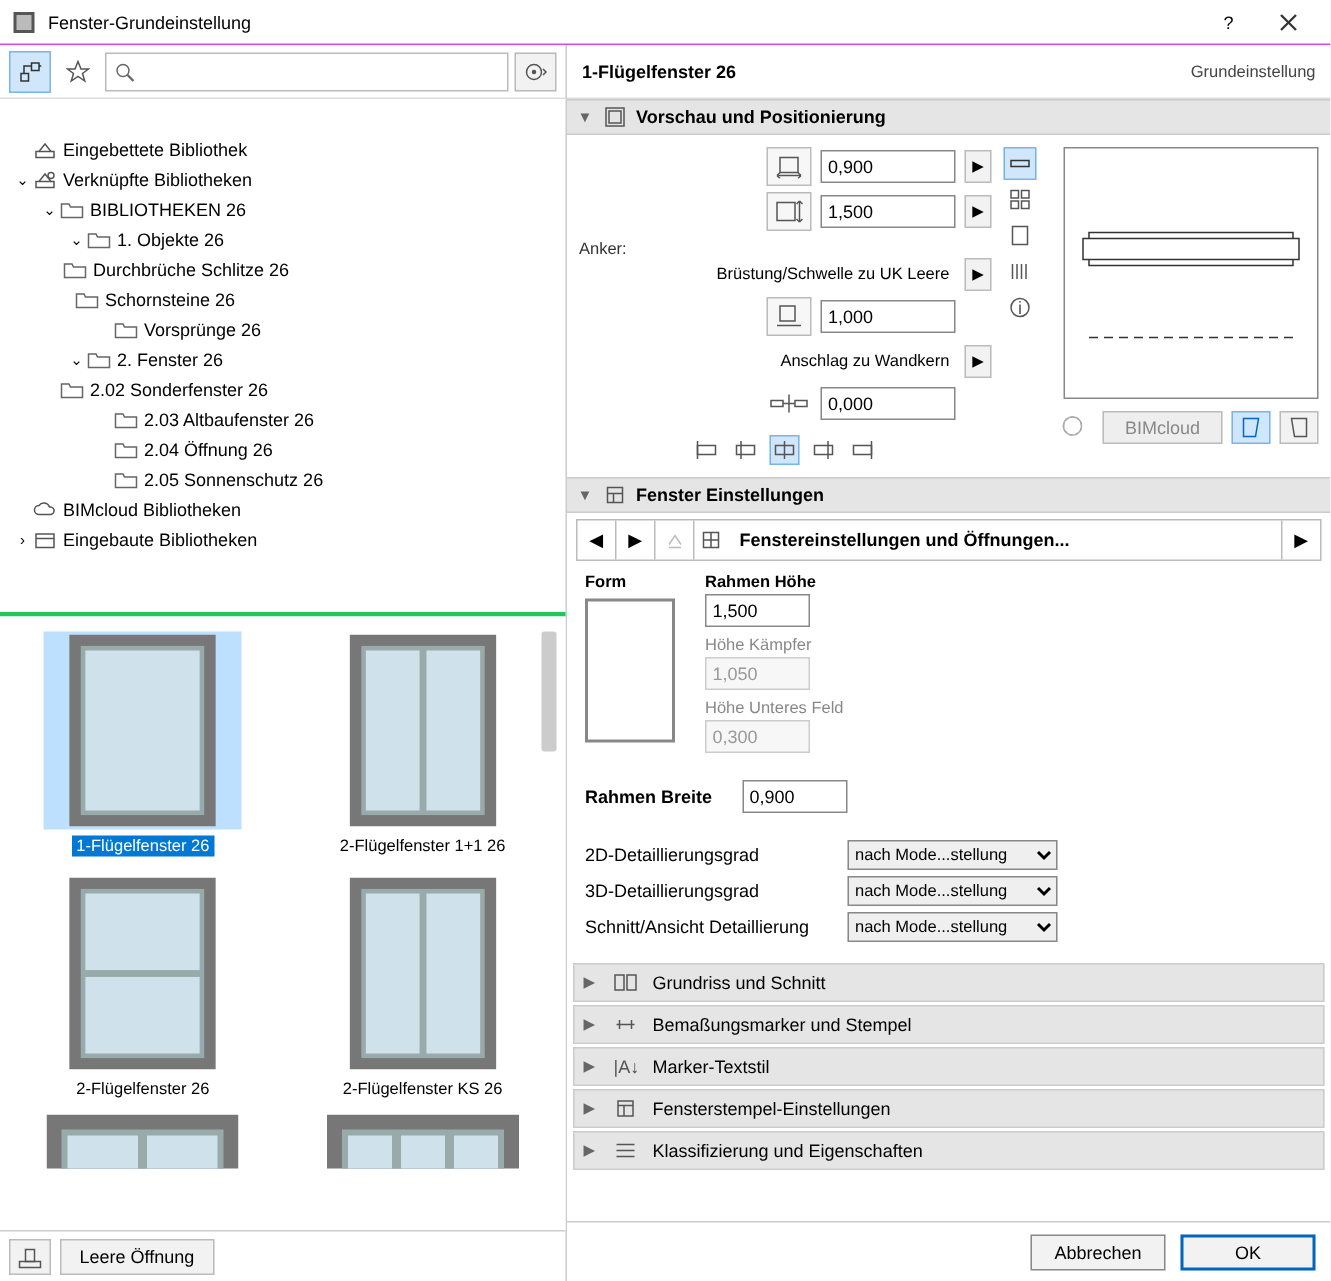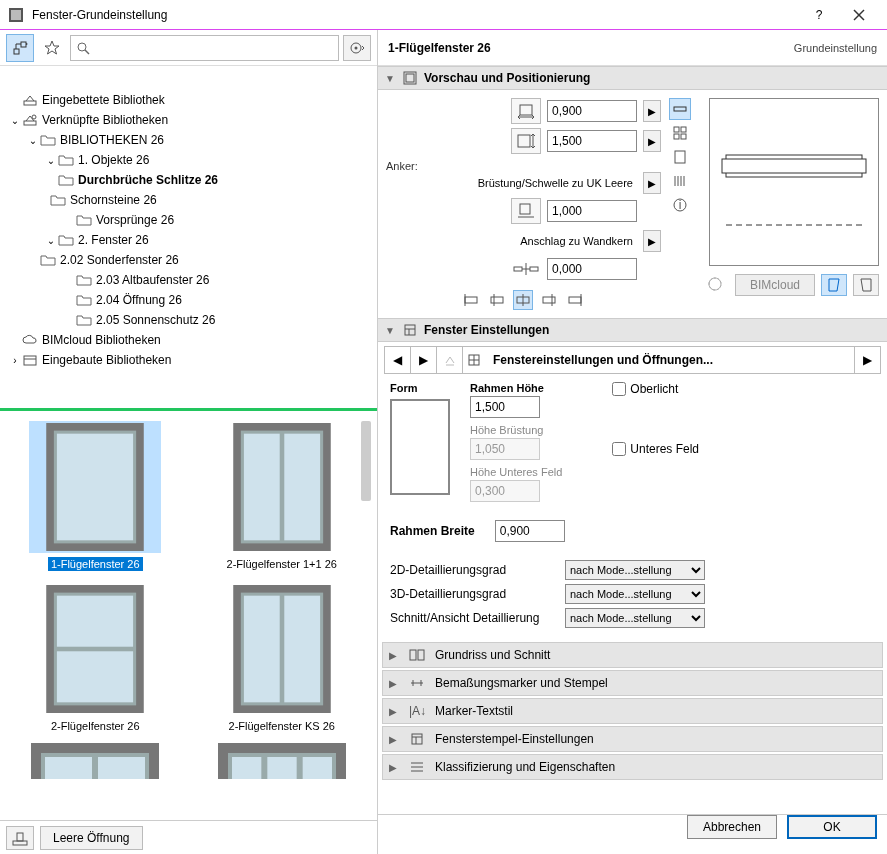--- a/index.html
+++ b/index.html
@@ -102,21 +102,21 @@
 .detail-rows{ margin-top:18px;}
 .detail-row{ display:flex; align-items:center; gap:10px; margin-bottom:4px;}
 .detail-row label{ width:165px; font-size:12px;}
 .detail-row select{ width:140px; height:20px; border:1px solid #888; font-size:11px;}
 
 .collapsed-section { height:26px; background:#e5e5e5; border:1px solid #ccc; display:flex; align-items:center; padding:0 6px; gap:8px; cursor:pointer; margin-top:2px;}
 .collapsed-section .cs-caret{ font-size:10px; color:#666; width:10px;}
 .collapsed-section .cs-icon{ width:20px; display:flex; align-items:center; justify-content:center;}
 .collapsed-section .cs-label{ font-weight:normal; font-size:12px;}
 
-.right-footer { height:40px; border-top:1px solid #ccc; display:flex; align-items:flex-start; justify-content:flex-end; padding:0 10px; gap:10px;}
+.right-footer { height:40px; border-top:1px solid #ccc; display:flex; align-items:center; justify-content:flex-end; padding:0 10px; gap:10px;}
 .dlg-btn { height:24px; width:90px; border:1px solid #888; background:#f2f2f2; cursor:pointer;}
 .dlg-btn.primary{ border:2px solid #0066bb; }
 
 
 .win-svg rect.frame{ fill:#777; }
 .win-svg rect.inner{ fill:#9aa; }
 .win-svg rect.glass{ fill:#cfe2ec; }
 </style>
 </head>
 <body>
@@ -206,21 +206,21 @@
         </div>
         <div class="tree-row" style="padding-left: 44px;">
           <span class="caret">⌄</span>
           <span class="tree-icon">
             <svg width="16" height="14">
               <path d="M1 3 L6 3 L7 5 L15 5 L15 12 L1 12 Z" fill="none" stroke="#666"></path>
             </svg>
           </span>
           <span>1. Objekte 26</span>
         </div>
-        <div class="tree-row" style="padding-left: 44px; font-weight: bold;">
+        <div class="tree-row" style="padding-left: 28px;">
           <span class="caret"></span>
           <span class="tree-icon">
             <svg width="16" height="14">
               <path d="M1 3 L6 3 L7 5 L15 5 L15 12 L1 12 Z" fill="none" stroke="#666"></path>
             </svg>
           </span>
           <span>Durchbrüche Schlitze 26</span>
         </div>
         <div class="tree-row" style="padding-left: 36px;">
           <span class="caret"></span>
@@ -599,35 +599,24 @@
 
       <div class="form-body">
         <div class="form-row-top">
           <div class="form-col">
             <label>Form</label>
             <div class="shape-box"></div>
           </div>
           <div class="form-col">
             <label>Rahmen Höhe</label>
             <input class="num-input" style="width: 70px;" value="1,500">
-            <span class="sublabel">Höhe Brüstung</span>
+            <span class="sublabel">Höhe Kämpfer</span>
             <input class="num-input" style="width: 70px;" disabled="" value="1,050">
             <span class="sublabel">Höhe Unteres Feld</span>
             <input class="num-input" style="width: 70px;" disabled="" value="0,300">
-          </div>
-          <div class="form-col" style="margin-left:30px">
-            <div class="chk-row">
-                <input type="checkbox" style="">
-                <span>Oberlicht</span>
-              </div>
-            <div style="height:26px"></div>
-            <div class="chk-row">
-                <input type="checkbox" style="">
-                <span>Unteres Feld</span>
-              </div>
           </div>
         </div>
 
         <div class="width-row">
           <label>Rahmen Breite</label>
           <input class="num-input" style="width: 70px;" value="0,900">
         </div>
 
         <div class="detail-rows">
           <div class="detail-row">

